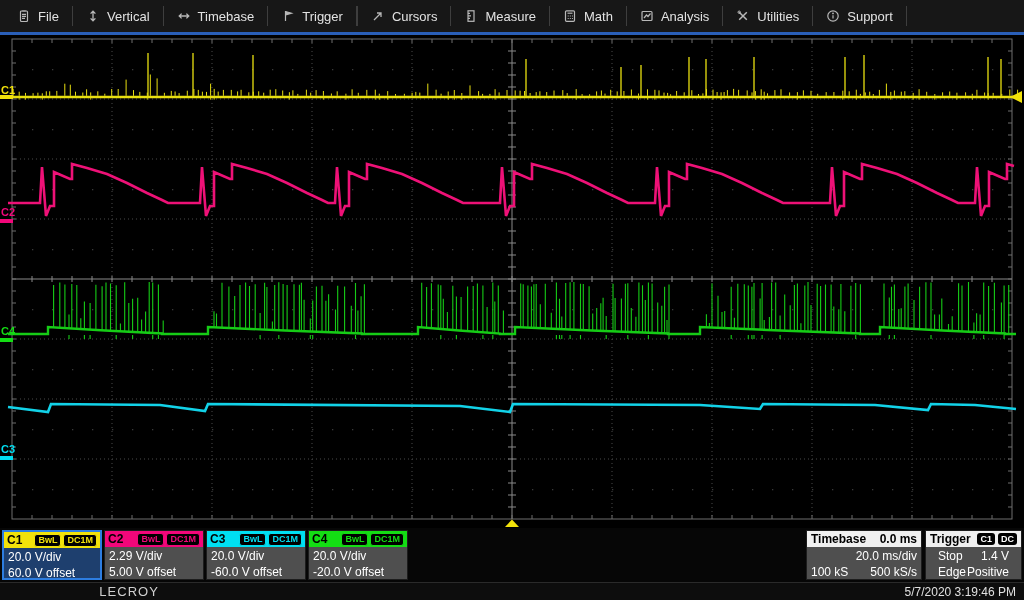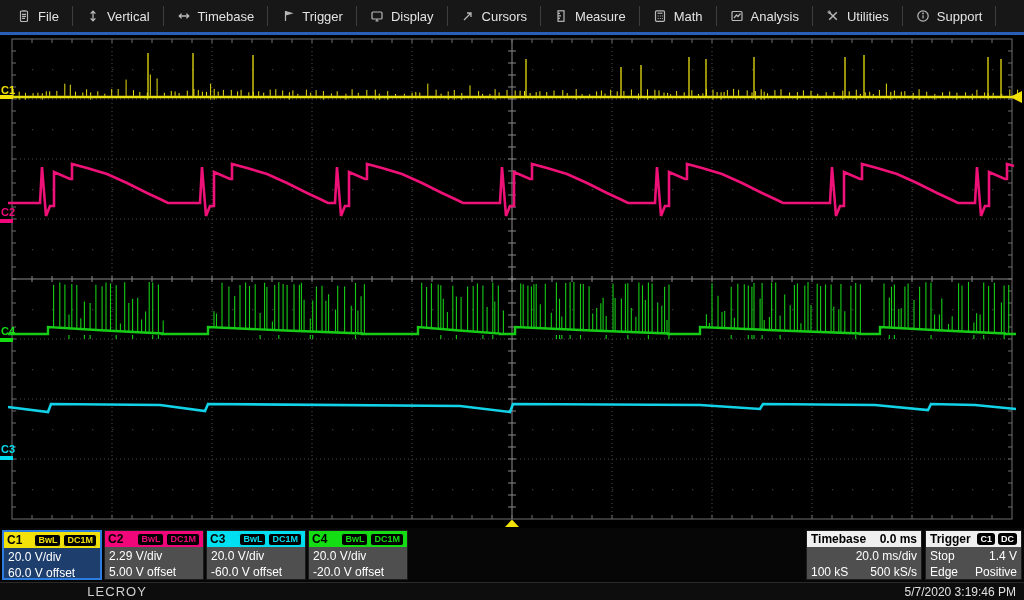--- a/index.html
+++ b/index.html
@@ -38,21 +38,21 @@
   .irow{display:flex;justify-content:space-between;color:#fff;font-size:12px;line-height:16px;padding:0 4px;}
   .irow.right{justify-content:flex-end;}
   .tbadges{display:flex;gap:3px;}
   .tbadge{background:#000;color:#fff;font-size:9px;font-weight:bold;padding:0 3px;
           border-radius:3px;line-height:12px;}
 
   
   .footer{position:absolute;top:582px;left:0;width:1024px;height:18px;background:#0d0d0d;
           border-top:1px solid #2a2a2a;display:flex;align-items:center;padding:0 8px;box-sizing:border-box;}
   .brand-bold{color:#fff;font-weight:bold;font-size:13px;letter-spacing:.5px;margin-top:26px;}
-  .brand-light{color:#cfcfcf;font-size:13px;margin-left:6px;letter-spacing:1px;}
+  .brand-light{color:#cfcfcf;font-size:13px;margin-left:18px;letter-spacing:1px;}
   .datetime{margin-left:auto;color:#e0e0e0;font-size:12px;}
 </style>
 </head>
 <body>
 
 <div class="screen">
 
   <div class="menubar">
     <div class="menu-item">
       <span>
@@ -85,29 +85,20 @@
     <div class="menu-item">
       <span>
           <svg width="14" height="14" viewBox="0 0 14 14" fill="none" stroke="#b8b8b8" stroke-width="1.2">
             <path d="M4.5 2v10"></path>
             <path d="M4.5 2.5L10.5 4.2 4.5 6" fill="#b8b8b8"></path>
           </svg>
         </span>
       <span>Trigger</span>
     </div>
       <div class="msep"></div>
-    <div class="menu-item">
-      <span>
-          <svg width="14" height="14" viewBox="0 0 14 14" fill="none" stroke="#b8b8b8" stroke-width="1.2">
-            <rect x="2" y="3" width="10" height="7" rx="1"></rect>
-            <path d="M5.5 12h3M7 10v2"></path>
-          </svg>
-        </span>
-      <span>Display</span>
-    </div>
       <div class="msep"></div>
     <div class="menu-item">
       <span>
           <svg width="14" height="14" viewBox="0 0 14 14" fill="none" stroke="#b8b8b8" stroke-width="1.3">
             <path d="M3 11l7-7M6 4h4v4"></path>
           </svg>
         </span>
       <span>Cursors</span>
     </div>
       <div class="msep"></div>
@@ -932,21 +923,21 @@
     </div>
 
     <div class="dbox ibox" style="left:925px;width:97px">
       <div class="hdr ihdr">
         <span>Trigger</span>
         <span class="tbadges">
           <span class="tbadge">C1</span>
           <span class="tbadge">DC</span>
         </span>
       </div>
-      <div class="bdy" style="padding:1px 0;text-align:left">
+      <div class="bdy" style="padding:1px 8px;text-align:left">
         <div class="irow">
           <span>Stop</span>
           <span>1.4 V</span>
         </div>
         <div class="irow">
           <span>Edge</span>
           <span>Positive</span>
         </div>
       </div>
     </div>

